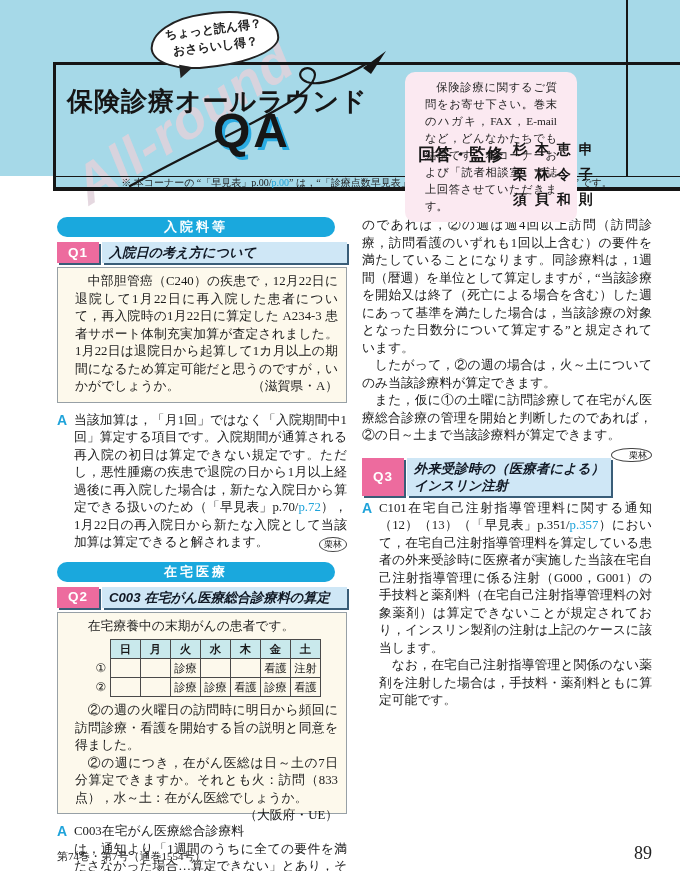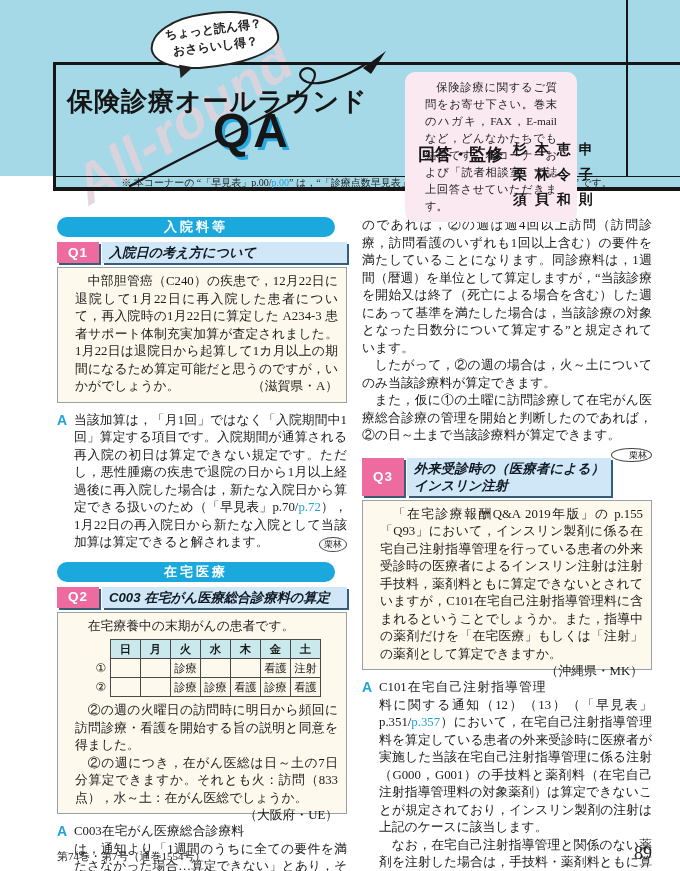--- a/index.html
+++ b/index.html
@@ -250,23 +250,20 @@
       <div class="cont">
         <p>のであれば，②の週は週4回以上訪問（訪問診療，訪問看護のいずれも1回以上含む）の要件を満たしていることになります。同診療料は，1週間（暦週）を単位として算定しますが，“当該診療を開始又は終了（死亡による場合を含む）した週にあって基準を満たした場合は，当該診療の対象となった日数分について算定する”と規定されています。</p>
         <p>したがって，②の週の場合は，火～土についてのみ当該診療料が算定できます。</p>
         <p><span>また，仮に①の土曜に訪問診療して在宅がん医療総合診療の管理を開始と判断したのであれば，②の日～土まで当該診療料が算定できます。</span><span class="signer">栗林</span></p>
       </div>
 
       <div class="qbar" style="margin-top:13px;">
         <div class="qbadge">Q3</div>
         <div class="qtitle">外来受診時の（医療者による）インスリン注射</div>
       </div>
-      <div class="qbox">
-        <p><span>「在宅診療報酬Q&amp;A 2019年版」の p.155「Q93」において，インスリン製剤に係る在宅自己注射指導管理を行っている患者の外来受診時の医療者によるインスリン注射は注射手技料，薬剤料ともに算定できないとされていますが，C101在宅自己注射指導管理料に含まれるということでしょうか。また，指導中の薬剤だけを「在宅医療」もしくは「注射」の薬剤として算定できますか。</span><span class="source">（沖縄県・MK）</span></p>
-      </div>
 
       <div class="answer">
         <span class="amark">A</span>
         <p><span>C101在宅自己注射指導管理料に関する通知（12）（13）（「早見表」p.351/</span><span class="blue">p.357</span><span>）において，在宅自己注射指導管理料を算定している患者の外来受診時に医療者が実施した当該在宅自己注射指導管理に係る注射（G000，G001）の手技料と薬剤料（在宅自己注射指導管理料の対象薬剤）は算定できないことが規定されており，インスリン製剤の注射は上記のケースに該当します。</span></p>
         <p><span>なお，在宅自己注射指導管理と関係のない薬剤を注射した場合は，手技料・薬剤料ともに算定可能です。</span></p>
       </div>
 
     </div>
   </div>
 

